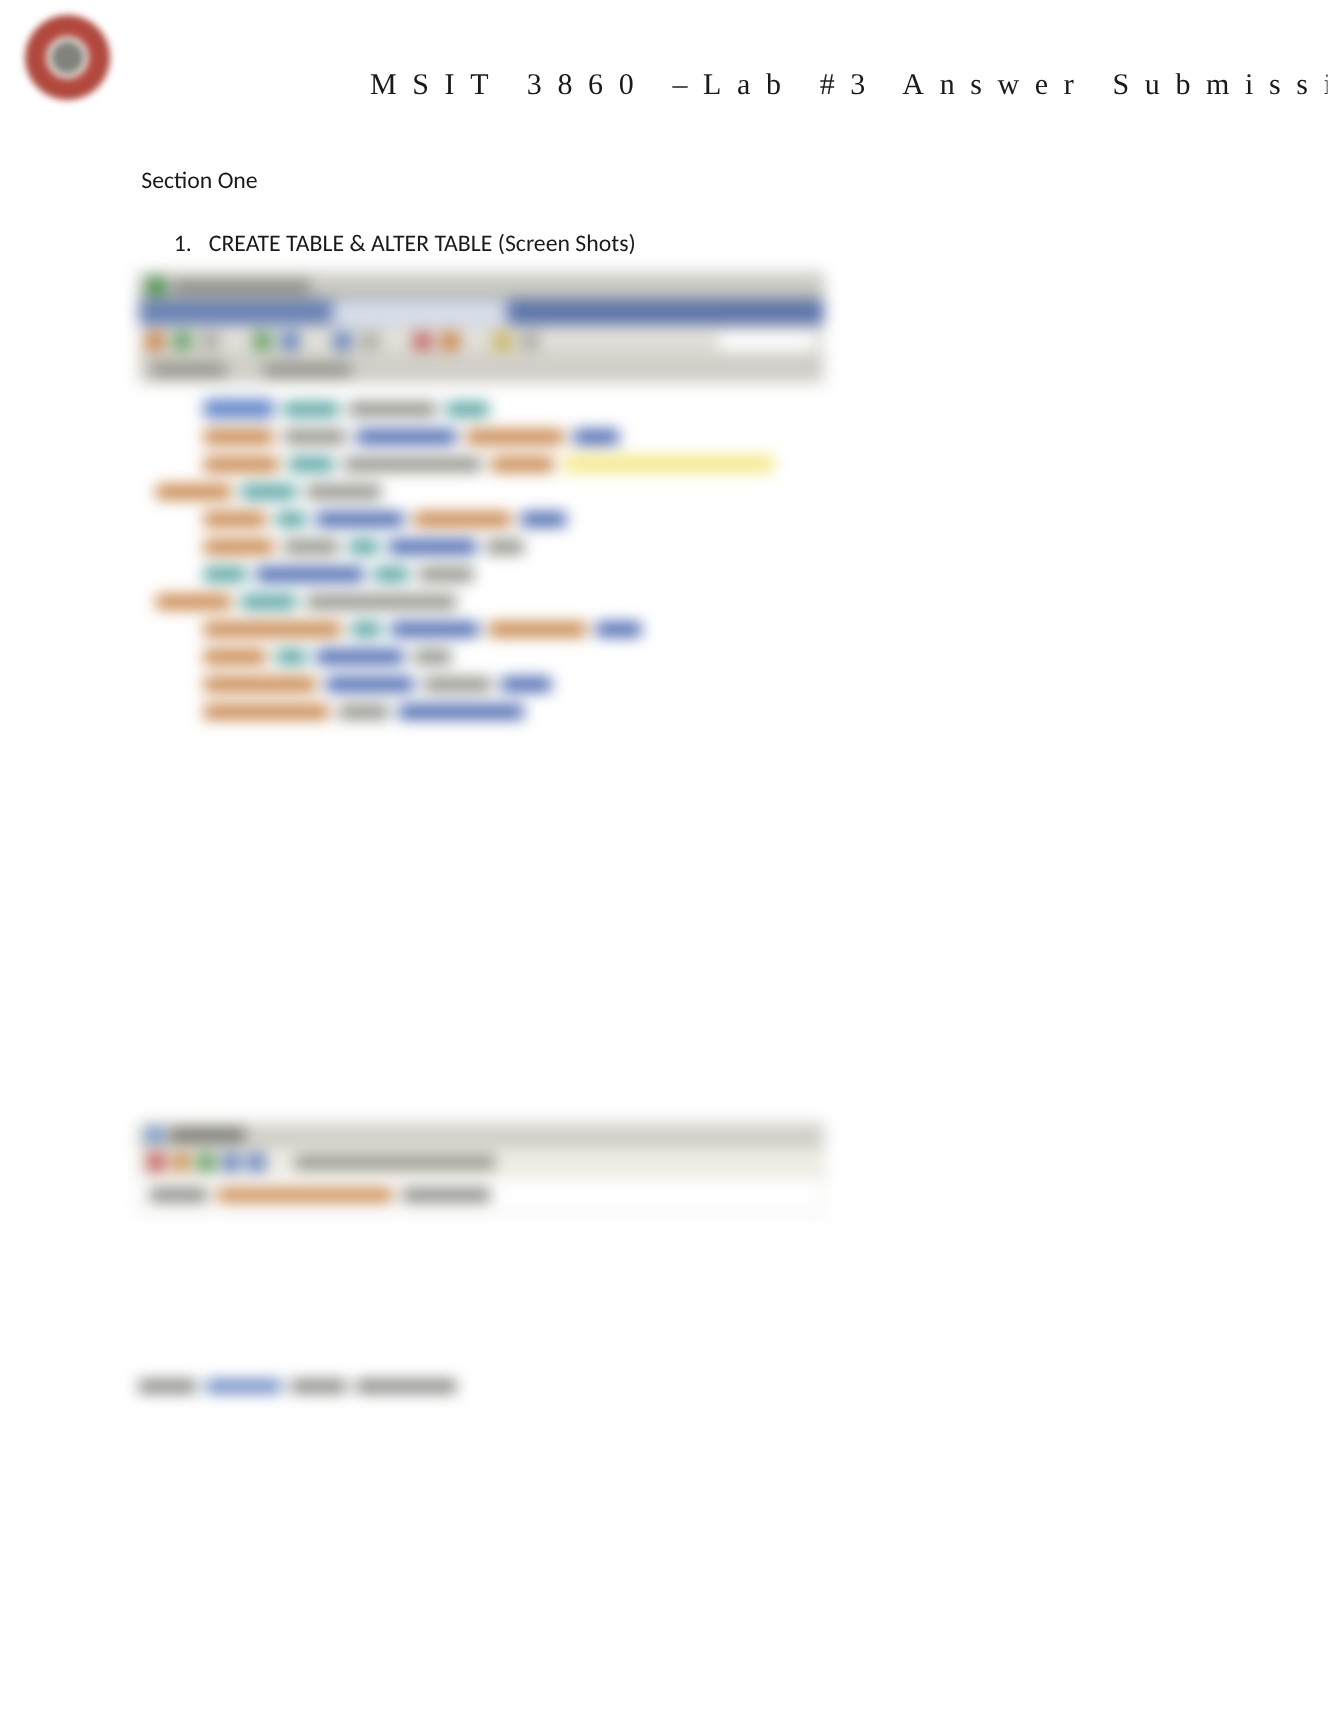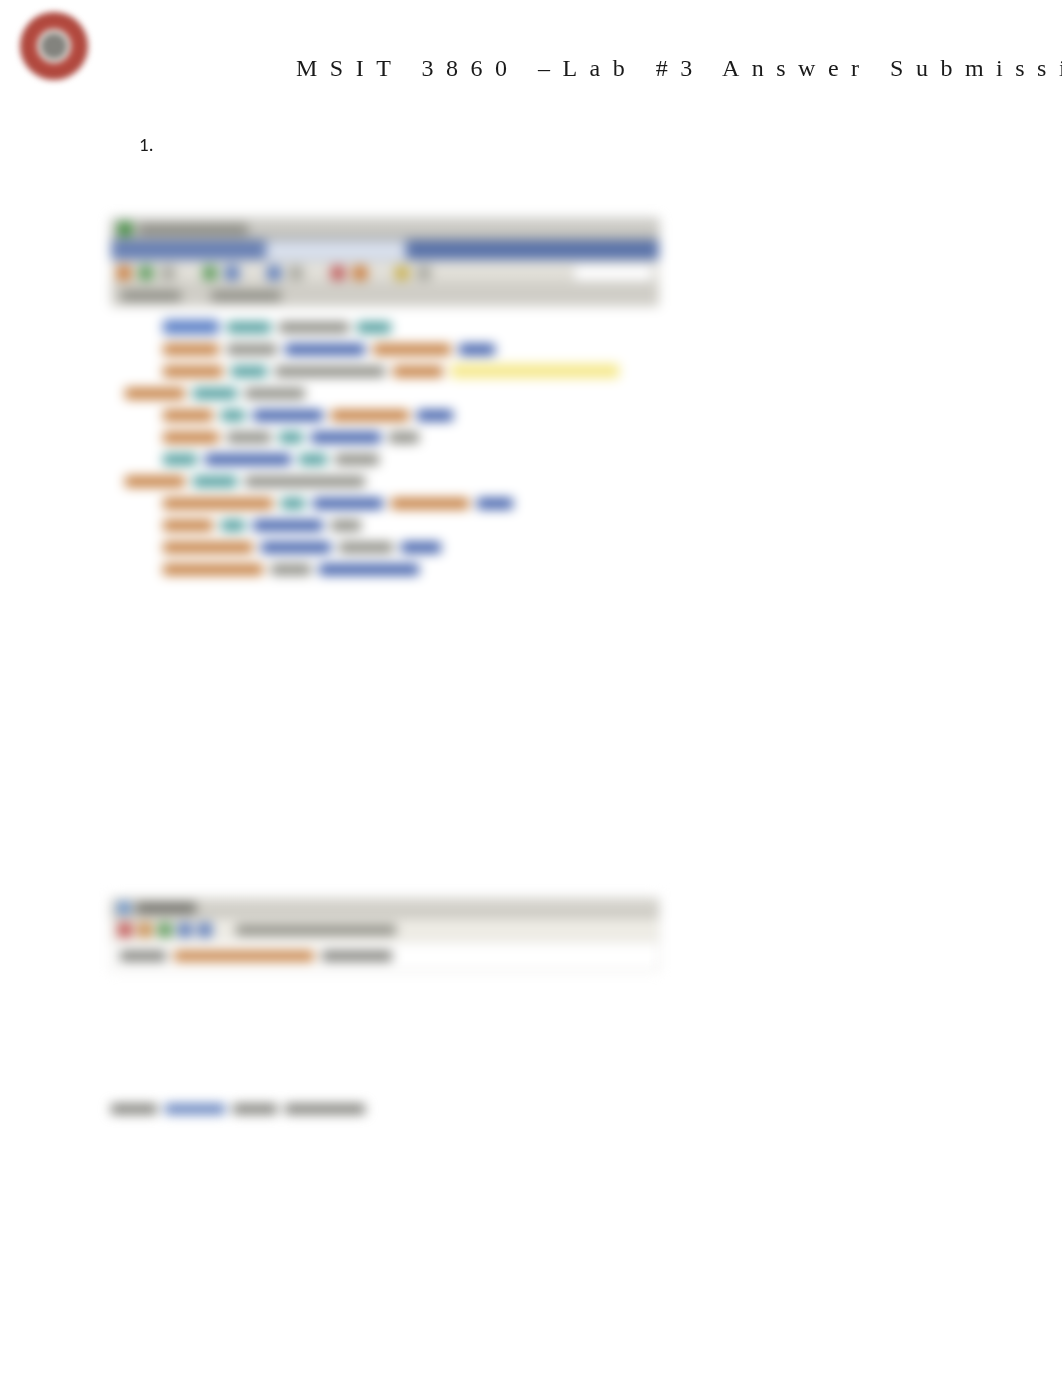--- a/index.html
+++ b/index.html
@@ -245,22 +245,24 @@
 <div class="logo">
   <div class="logo-circle-outer">
     <div class="logo-circle-inner"></div>
   </div>
   <div class="logo-text">&nbsp;</div>
 </div>
 
 <div class="header-title">MSIT 3860 –Lab #3 Answer Submission</div>
 
 <div class="content">
+  <div class="section-title">Section One</div>
   <div class="list-item">
     <span class="list-num">1.</span>
+    <span>CREATE TABLE &amp; ALTER TABLE (Screen Shots)</span>
   </div>
 </div>
 
 <div class="screenshot">
   <div class="ss-titlebar">
     <div class="ss-app-icon"></div>
     <div class="chunk c-grey" style="width:110px;"></div>
   </div>
   <div class="ss-tabbar">
     <div class="ss-tab-active"></div>

